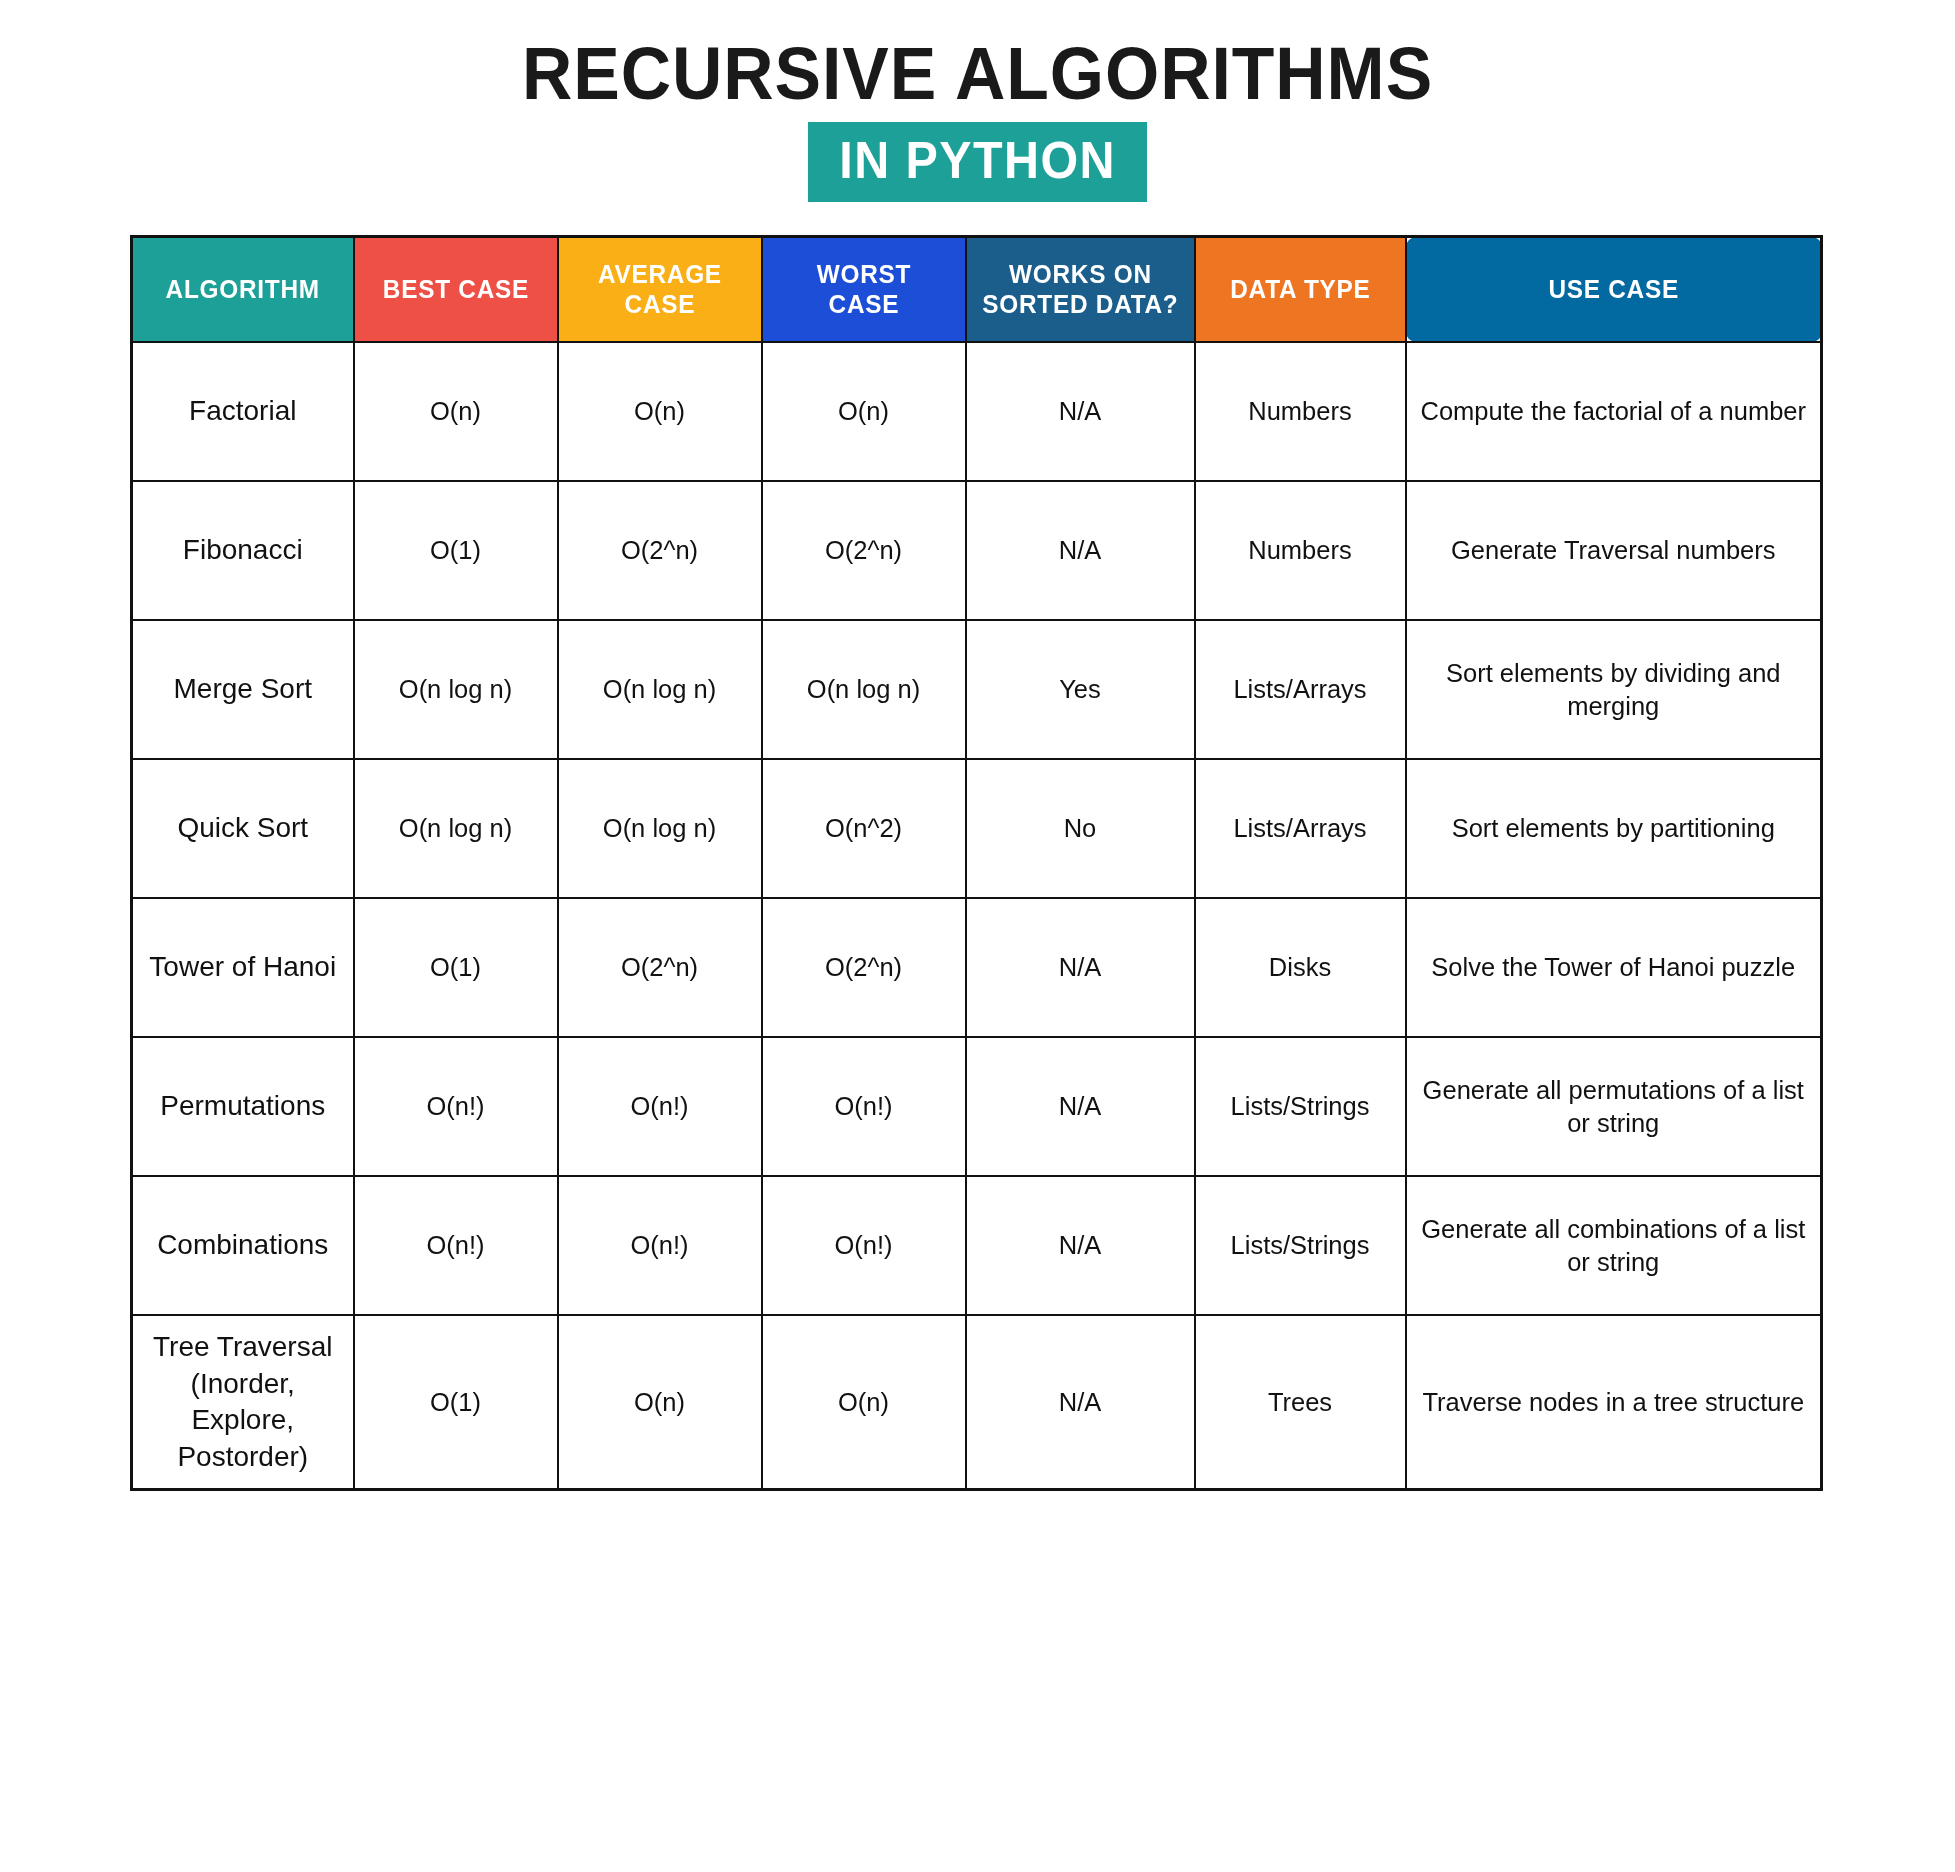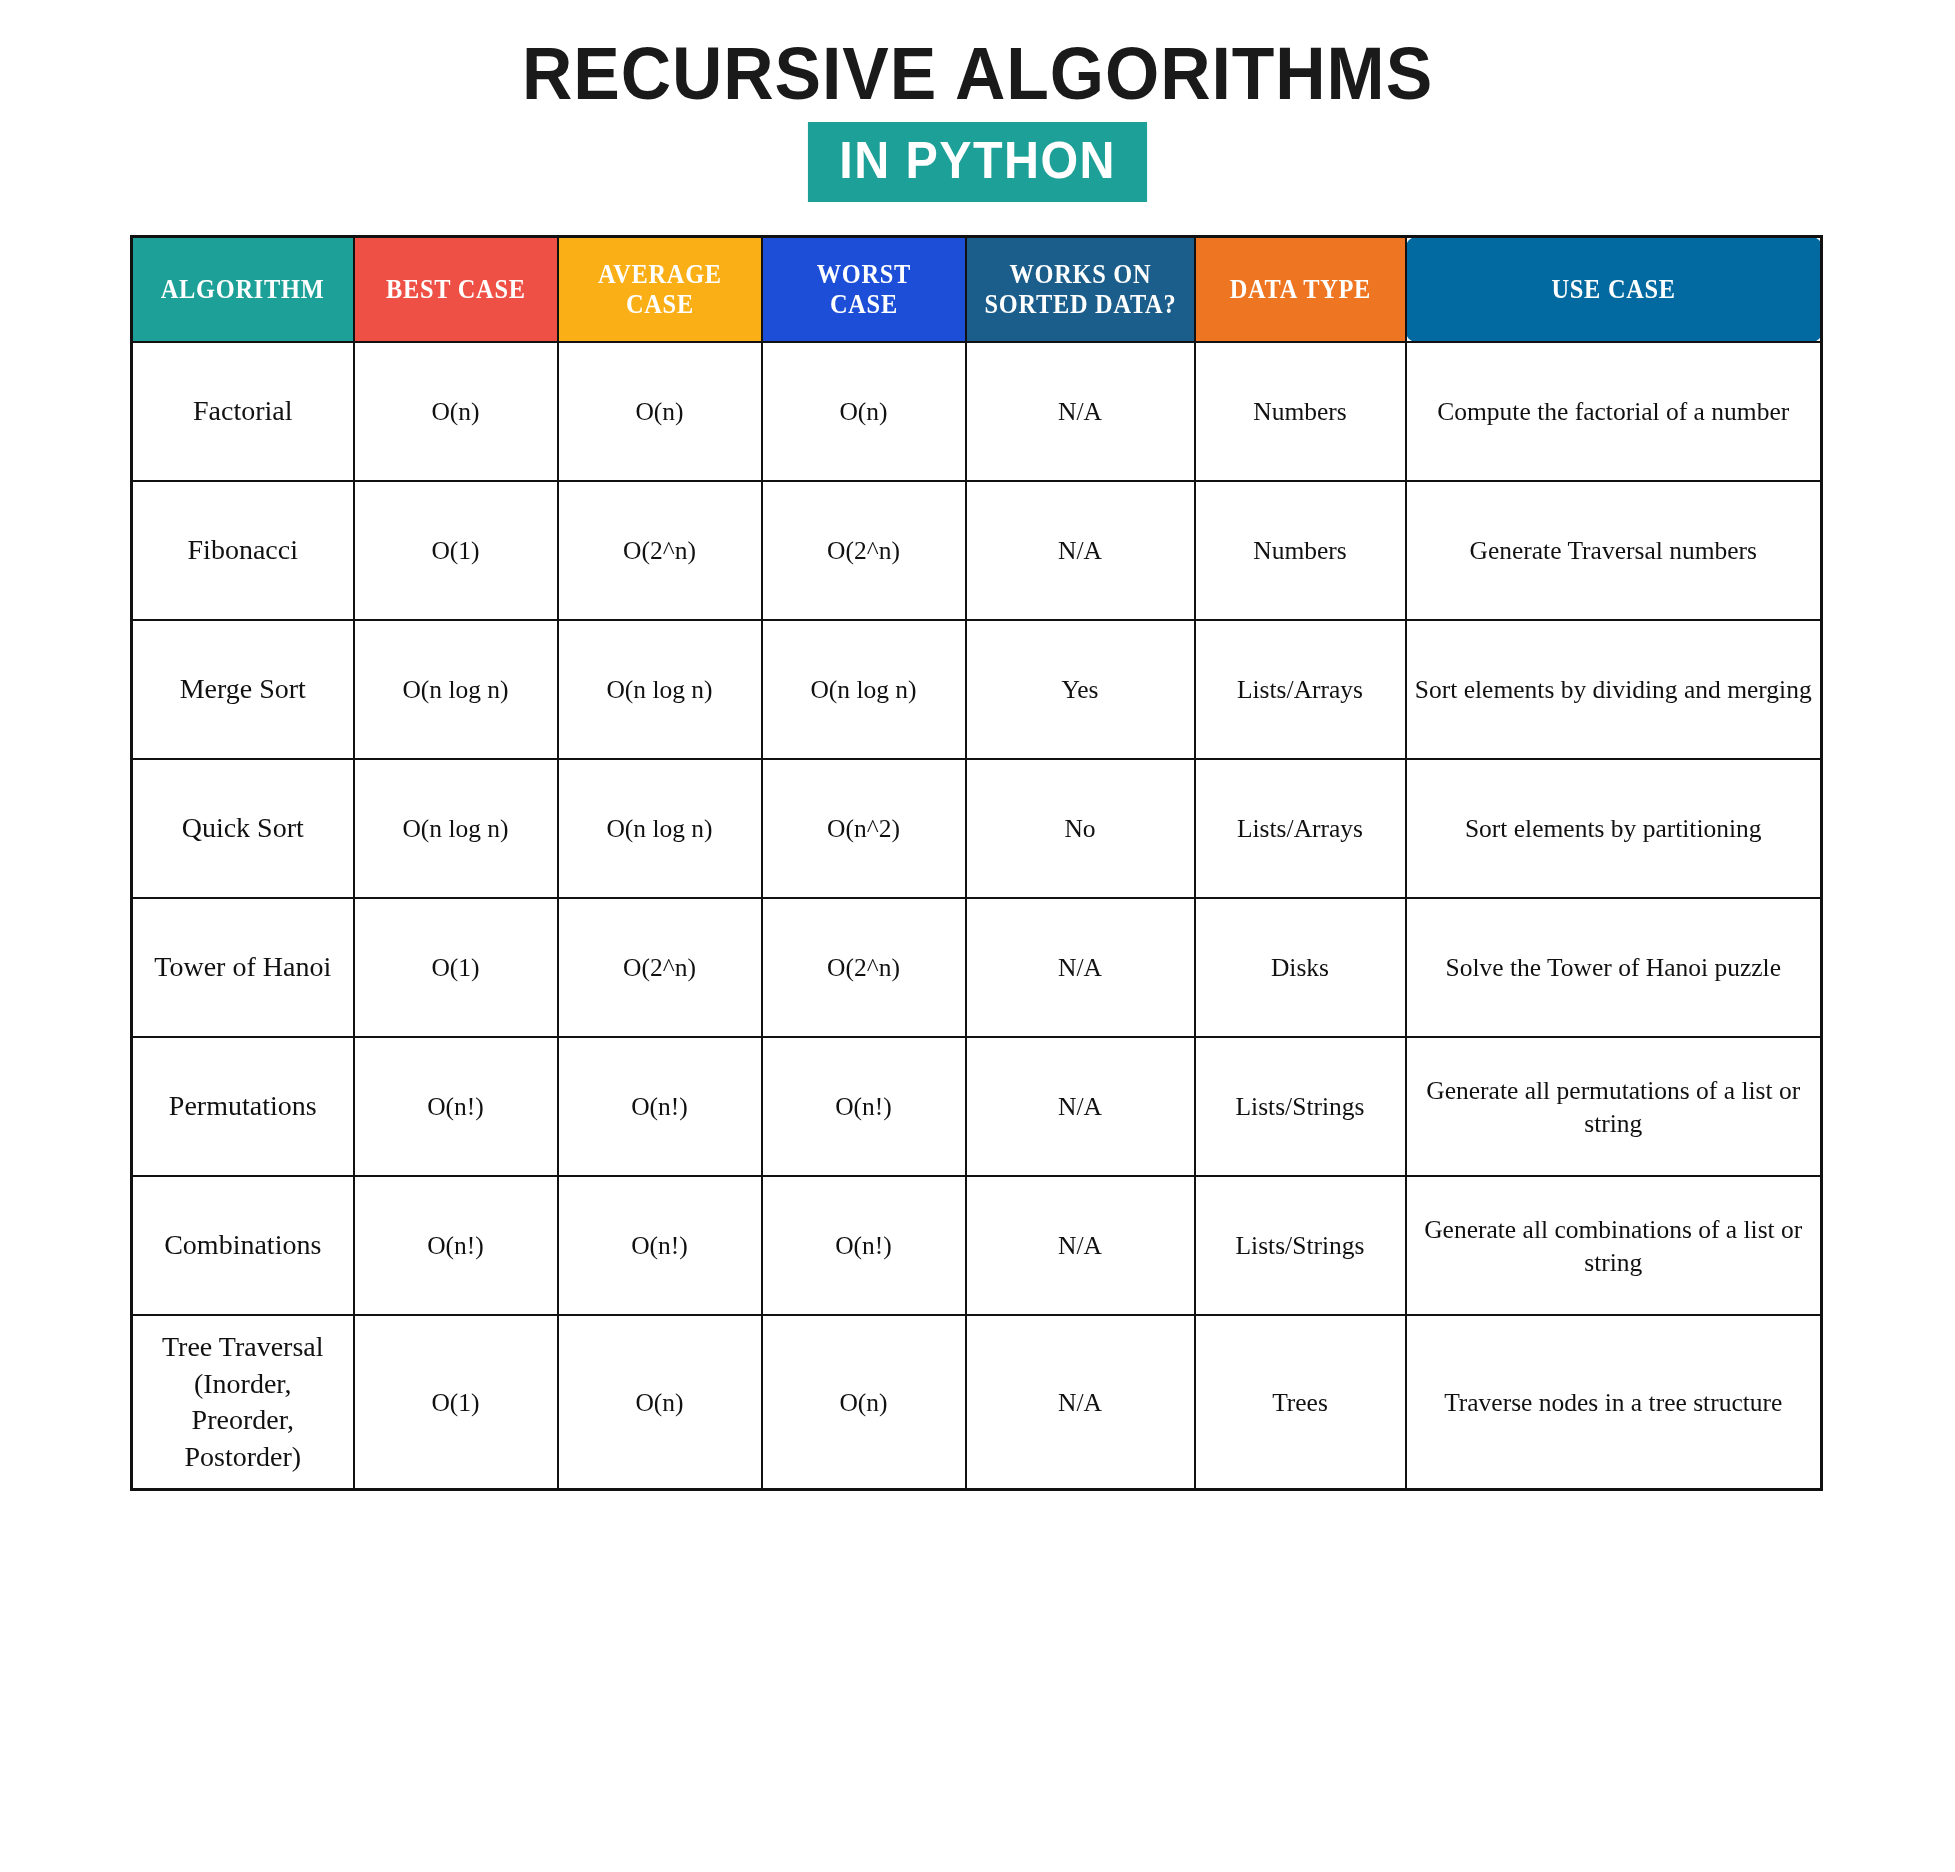--- a/index.html
+++ b/index.html
@@ -45,21 +45,20 @@
     margin-top: 11.2px;
     transform: scaleX(0.95);
   }
 
   
   #table-wrap {
     position: absolute;
     left: 130px;
     top: 235px;
     width: 1689px;
-    font-family: Liberation Serif, serif;
   }
   table.matrix {
     border-collapse: collapse;
     table-layout: fixed;
     width: 1689px;
     border: 3.6px solid #111111;
   }
   table.matrix th,
   table.matrix td {
     border: 2.5px solid #111111;
@@ -217,21 +216,21 @@
         <tr>
           <td class="cell-algorithm">Combinations</td>
           <td class="cell-best-case">O(n!)</td>
           <td class="cell-average-case">O(n!)</td>
           <td class="cell-worst-case">O(n!)</td>
           <td class="cell-works-on-sorted">N/A</td>
           <td class="cell-data-type">Lists/Strings</td>
           <td class="cell-use-case">Generate all combinations of a list or string</td>
         </tr>
         <tr>
-          <td class="cell-algorithm">Tree Traversal (Inorder, Preorder, Postorder)</td>
+          <td class="cell-algorithm">Tree Traversal (Inorder, Explore, Postorder)</td>
           <td class="cell-best-case">O(1)</td>
           <td class="cell-average-case">O(n)</td>
           <td class="cell-worst-case">O(n)</td>
           <td class="cell-works-on-sorted">N/A</td>
           <td class="cell-data-type">Trees</td>
           <td class="cell-use-case">Traverse nodes in a tree structure</td>
         </tr>
       </tbody>
   </table>
 </div>

